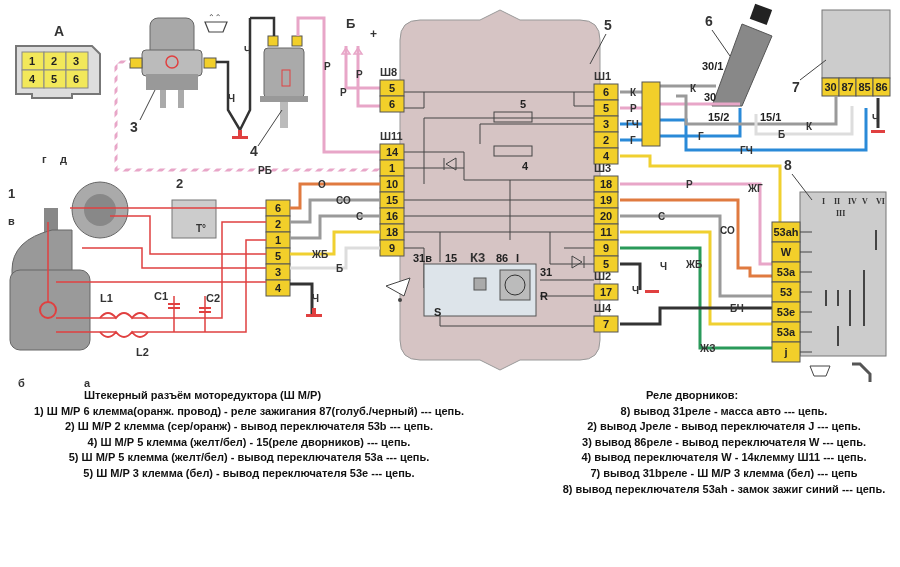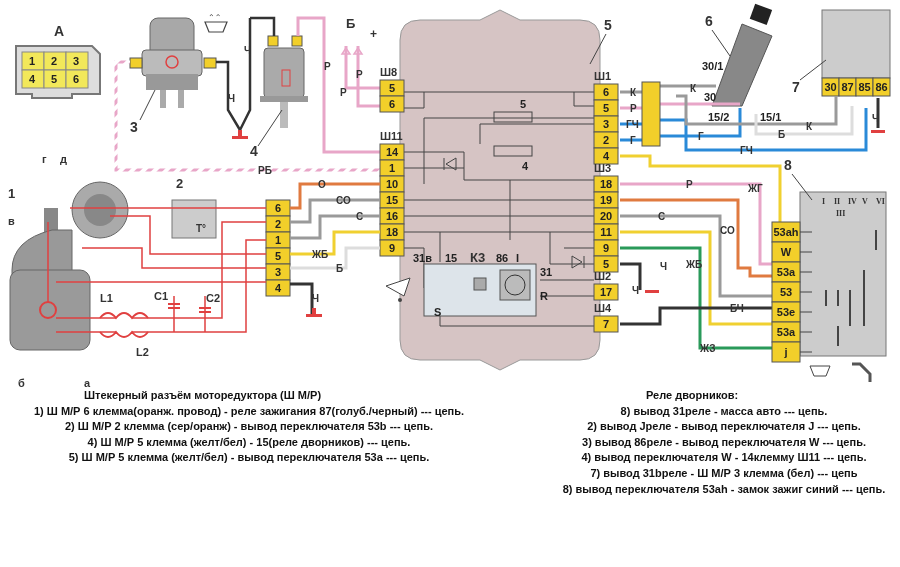--- a/index.html
+++ b/index.html
@@ -403,20 +403,21 @@
     <path d="M852 364 h8 l10 10 v8" fill="none" stroke="#555" stroke-width="3"></path>
   </g>
 </svg>
 
 <div class="notes" id="notes-left">
   <div class="title">Штекерный разъём моторедуктора (Ш М/Р)</div>
   <div>1) Ш М/Р 6 клемма(оранж. провод) - реле зажигания 87(голуб./черный)  --- цепь.</div>
   <div>2) Ш М/Р 2 клемма (сер/оранж) - вывод переключателя 53b  --- цепь.</div>
   <div>4) Ш М/Р 5 клемма (желт/бел) - 15(реле дворников) --- цепь.</div>
   <div>5) Ш М/Р 5 клемма (желт/бел) - вывод переключателя 53а  --- цепь.</div>
+  <div>5) Ш М/Р 3 клемма (бел) - вывод переключателя 53е  --- цепь.</div>
 </div>
 
 <div class="notes" id="notes-right">
   <div class="title">Реле дворников:</div>
   <div>8) вывод 31реле - масса авто  --- цепь.</div>
   <div>2)  вывод Jреле - вывод переключателя J  --- цепь.</div>
   <div>3)  вывод 86реле - вывод переключателя W  --- цепь.</div>
   <div>4) вывод переключателя W - 14клемму Ш11  --- цепь.</div>
   <div>7) вывод 31bреле - Ш М/Р 3 клемма (бел)  --- цепь</div>
   <div>8) вывод переключателя 53ah - замок зажиг синий  --- цепь.</div>

